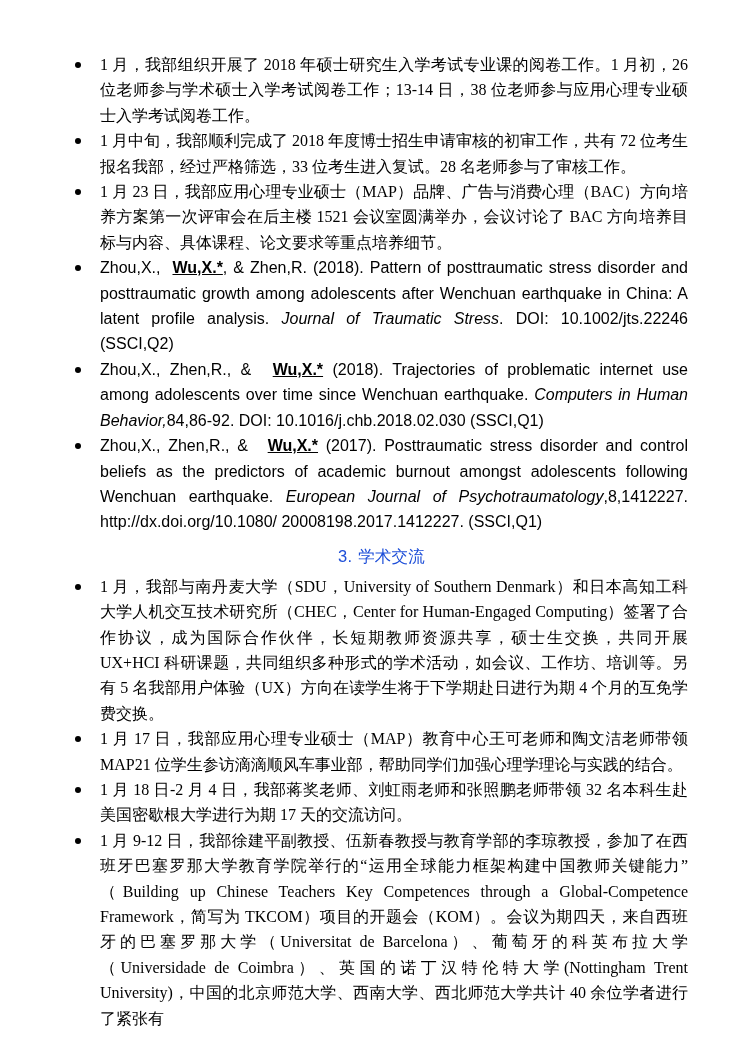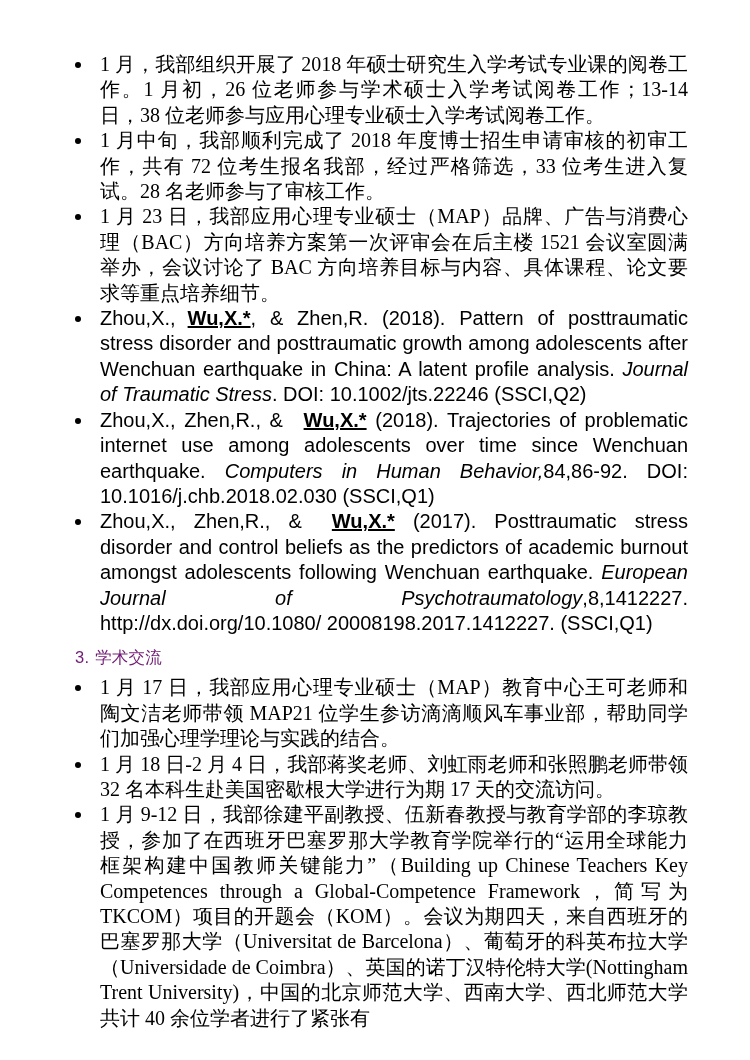--- a/index.html
+++ b/index.html
@@ -31,47 +31,48 @@
   
   ul.bullets {
     list-style: none;
     margin: 0;
     padding: 0;
   }
   ul.bullets > li {
     position: relative;
     padding-left: 38px;
     margin: 0 0 0 0;
-    font-size: 20px;
+    font-size: 16px;
     line-height: 25.4px;
     text-align: justify;
     text-justify: inter-ideograph;
     word-break: break-word;
   }
   ul.bullets > li::before {
     content: "";
     position: absolute;
     left: 13px;
     top: 10px;
     width: 6px;
     height: 6px;
     border-radius: 50%;
     background: #000000;
   }
 
   
   .section-heading {
     font-size: 16.5px;
     line-height: 28px;
-    color: #701a75;
+    color: #1d4ed8;
     margin: 7px 0 4px 0;
     padding-left: 13px;
     font-family: "Liberation Sans", "DejaVu Sans", sans-serif;
     font-weight: 400;
     letter-spacing: .2px;
+    text-align: center;
   }
   .section-heading .num {
     margin-right: 6px;
   }
 
   
   .it { font-style: italic; }
   .bu {
     font-weight: bold;
     text-decoration: underline;
@@ -93,19 +94,20 @@
         <ul class="bullets">
           <li><span>1 月，我部组织开展了 2018 年硕士研究生入学考试专业课的阅卷工作。1 月初，26 位老师参与学术硕士入学考试阅卷工作；13-14 日，38 位老师参与应用心理专业硕士入学考试阅卷工作。</span></li>
           <li><span>1 月中旬，我部顺利完成了 2018 年度博士招生申请审核的初审工作，共有 72 位考生报名我部，经过严格筛选，33 位考生进入复试。28 名老师参与了审核工作。</span></li>
           <li><span>1 月 23 日，我部应用心理专业硕士（MAP）品牌、广告与消费心理（BAC）方向培养方案第一次评审会在后主楼 1521 会议室圆满举办，会议讨论了 BAC 方向培养目标与内容、具体课程、论文要求等重点培养细节。</span></li>
           <li class="citation"><span class="en">Zhou,X.,</span><span class="bu en">Wu,X.*</span><span class="en">, &amp; Zhen,R. (2018). Pattern of posttraumatic stress disorder and posttraumatic growth among adolescents after Wenchuan earthquake in China: A latent profile analysis. </span><span class="it en">Journal of Traumatic Stress</span><span class="en">. DOI: 10.1002/jts.22246 (SSCI,Q2)</span></li>
           <li class="citation"><span class="en">Zhou,X., Zhen,R., &amp; </span><span class="bu en">Wu,X.*</span><span class="en"> (2018). Trajectories of problematic internet use among adolescents over time since Wenchuan earthquake. </span><span class="it en">Computers in Human Behavior,</span><span class="en">84,86-92. DOI: 10.1016/j.chb.2018.02.030 (SSCI,Q1)</span></li>
           <li class="citation"><span class="en">Zhou,X., Zhen,R., &amp; </span><span class="bu en">Wu,X.*</span><span class="en"> (2017). Posttraumatic stress disorder and control beliefs as the predictors of academic burnout amongst adolescents following Wenchuan earthquake. </span><span class="it en">European Journal of Psychotraumatology</span><span class="en">,8,1412227. http://dx.doi.org/10.1080/ 20008198.2017.1412227. (SSCI,Q1)</span></li>
         </ul>
         <div class="section-heading"><span class="num">3.</span><span>学术交流</span></div>
         <ul class="bullets">
+          <li><span>1 月，我部与南丹麦大学（SDU，University of Southern Denmark）和日本高知工科大学人机交互技术研究所（CHEC，Center for Human-Engaged Computing）签署了合作协议，成为国际合作伙伴，长短期教师资源共享，硕士生交换，共同开展 UX+HCI 科研课题，共同组织多种形式的学术活动，如会议、工作坊、培训等。另有 5 名我部用户体验（UX）方向在读学生将于下学期赴日进行为期 4 个月的互免学费交换。</span></li>
           <li><span>1 月 17 日，我部应用心理专业硕士（MAP）教育中心王可老师和陶文洁老师带领 MAP21 位学生参访滴滴顺风车事业部，帮助同学们加强心理学理论与实践的结合。</span></li>
           <li><span>1 月 18 日-2 月 4 日，我部蒋奖老师、刘虹雨老师和张照鹏老师带领 32 名本科生赴美国密歇根大学进行为期 17 天的交流访问。</span></li>
           <li><span>1 月 9-12 日，我部徐建平副教授、伍新春教授与教育学部的李琼教授，参加了在西班牙巴塞罗那大学教育学院举行的“运用全球能力框架构建中国教师关键能力”（Building up Chinese Teachers Key Competences through a Global-Competence Framework，简写为 TKCOM）项目的开题会（KOM）。会议为期四天，来自西班牙的巴塞罗那大学（Universitat de Barcelona）、葡萄牙的科英布拉大学（Universidade de Coimbra）、英国的诺丁汉特伦特大学(Nottingham Trent University)，中国的北京师范大学、西南大学、西北师范大学共计 40 余位学者进行了紧张有</span></li>
         </ul>
       </div>
   </div>
 </div>
 
 </body></html>

